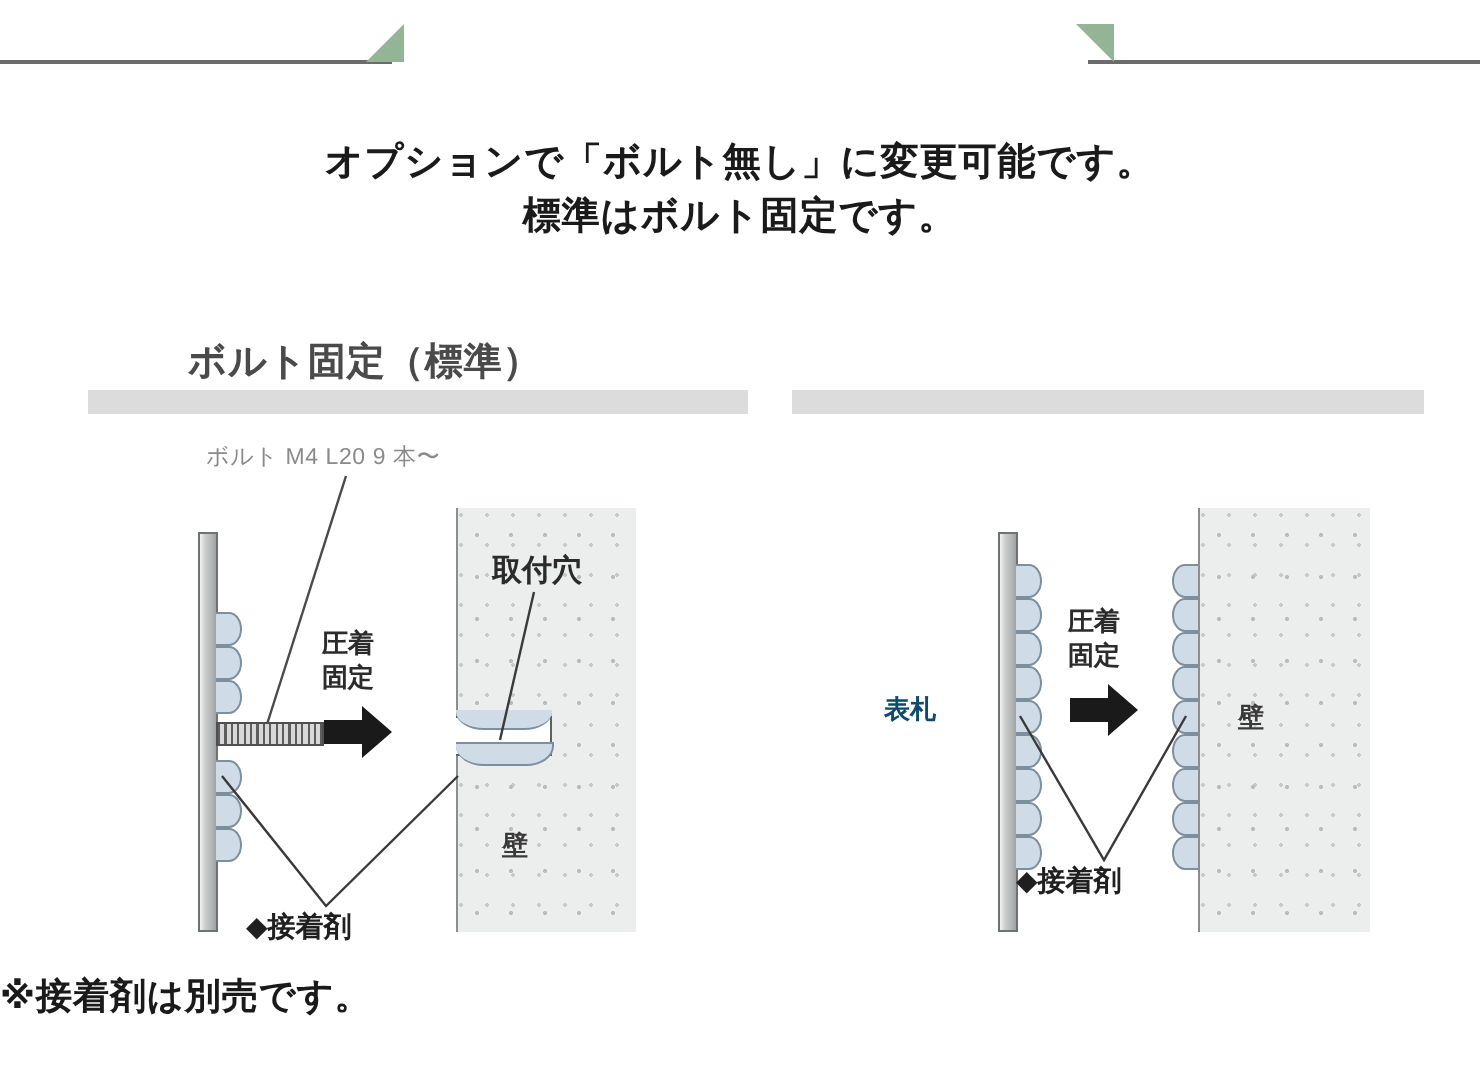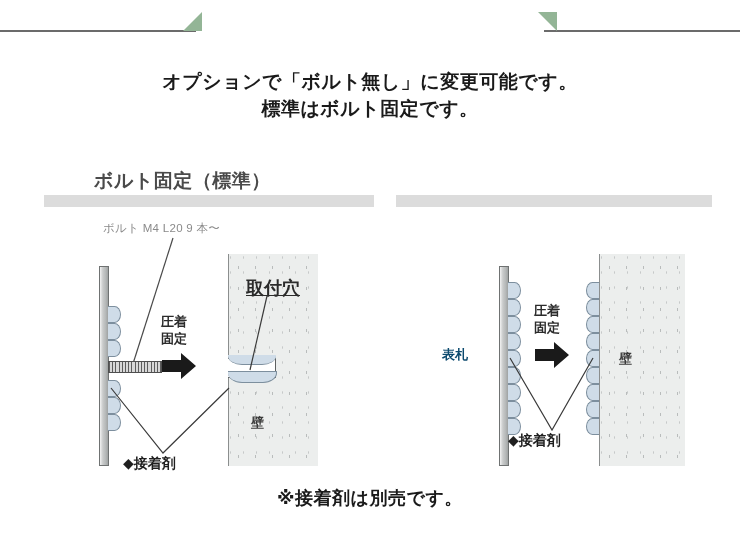--- a/index.html
+++ b/index.html
@@ -188,44 +188,43 @@
   }
   .bolt-note {
     position: absolute;
     font-size: 11.5px;
     color: #8a8a8a;
     white-space: nowrap;
     letter-spacing: 0.3px;
   }
   .hole-label {
     position: absolute;
-    font-size: 18px;
+    font-size: 15px;
     font-weight: bold;
     color: #2b2b2b;
     white-space: nowrap;
-    text-decoration: underline;
   }
 
   .bolt {
     position: absolute;
     background-color: #9b9b9b;
     background-image: repeating-linear-gradient(
       to right, #5d5d5d 0 1.1px, #d8d8d8 1.1px 3.2px);
     border: 1.1px solid #4f4f4f;
     box-sizing: border-box;
   }
 
   .leader { position: absolute; overflow: visible; }
 
   
   #footer-note {
     position: absolute;
     left: 0; top: 486px;
     width: 740px;
-    text-align: center;
+    text-align: left;
     font-size: 18px;
     font-weight: bold;
     letter-spacing: 0.5px;
     color: #1a1a1a;
   }
 </style>
 </head>
 <body>
 
 <div id="header-banner">

